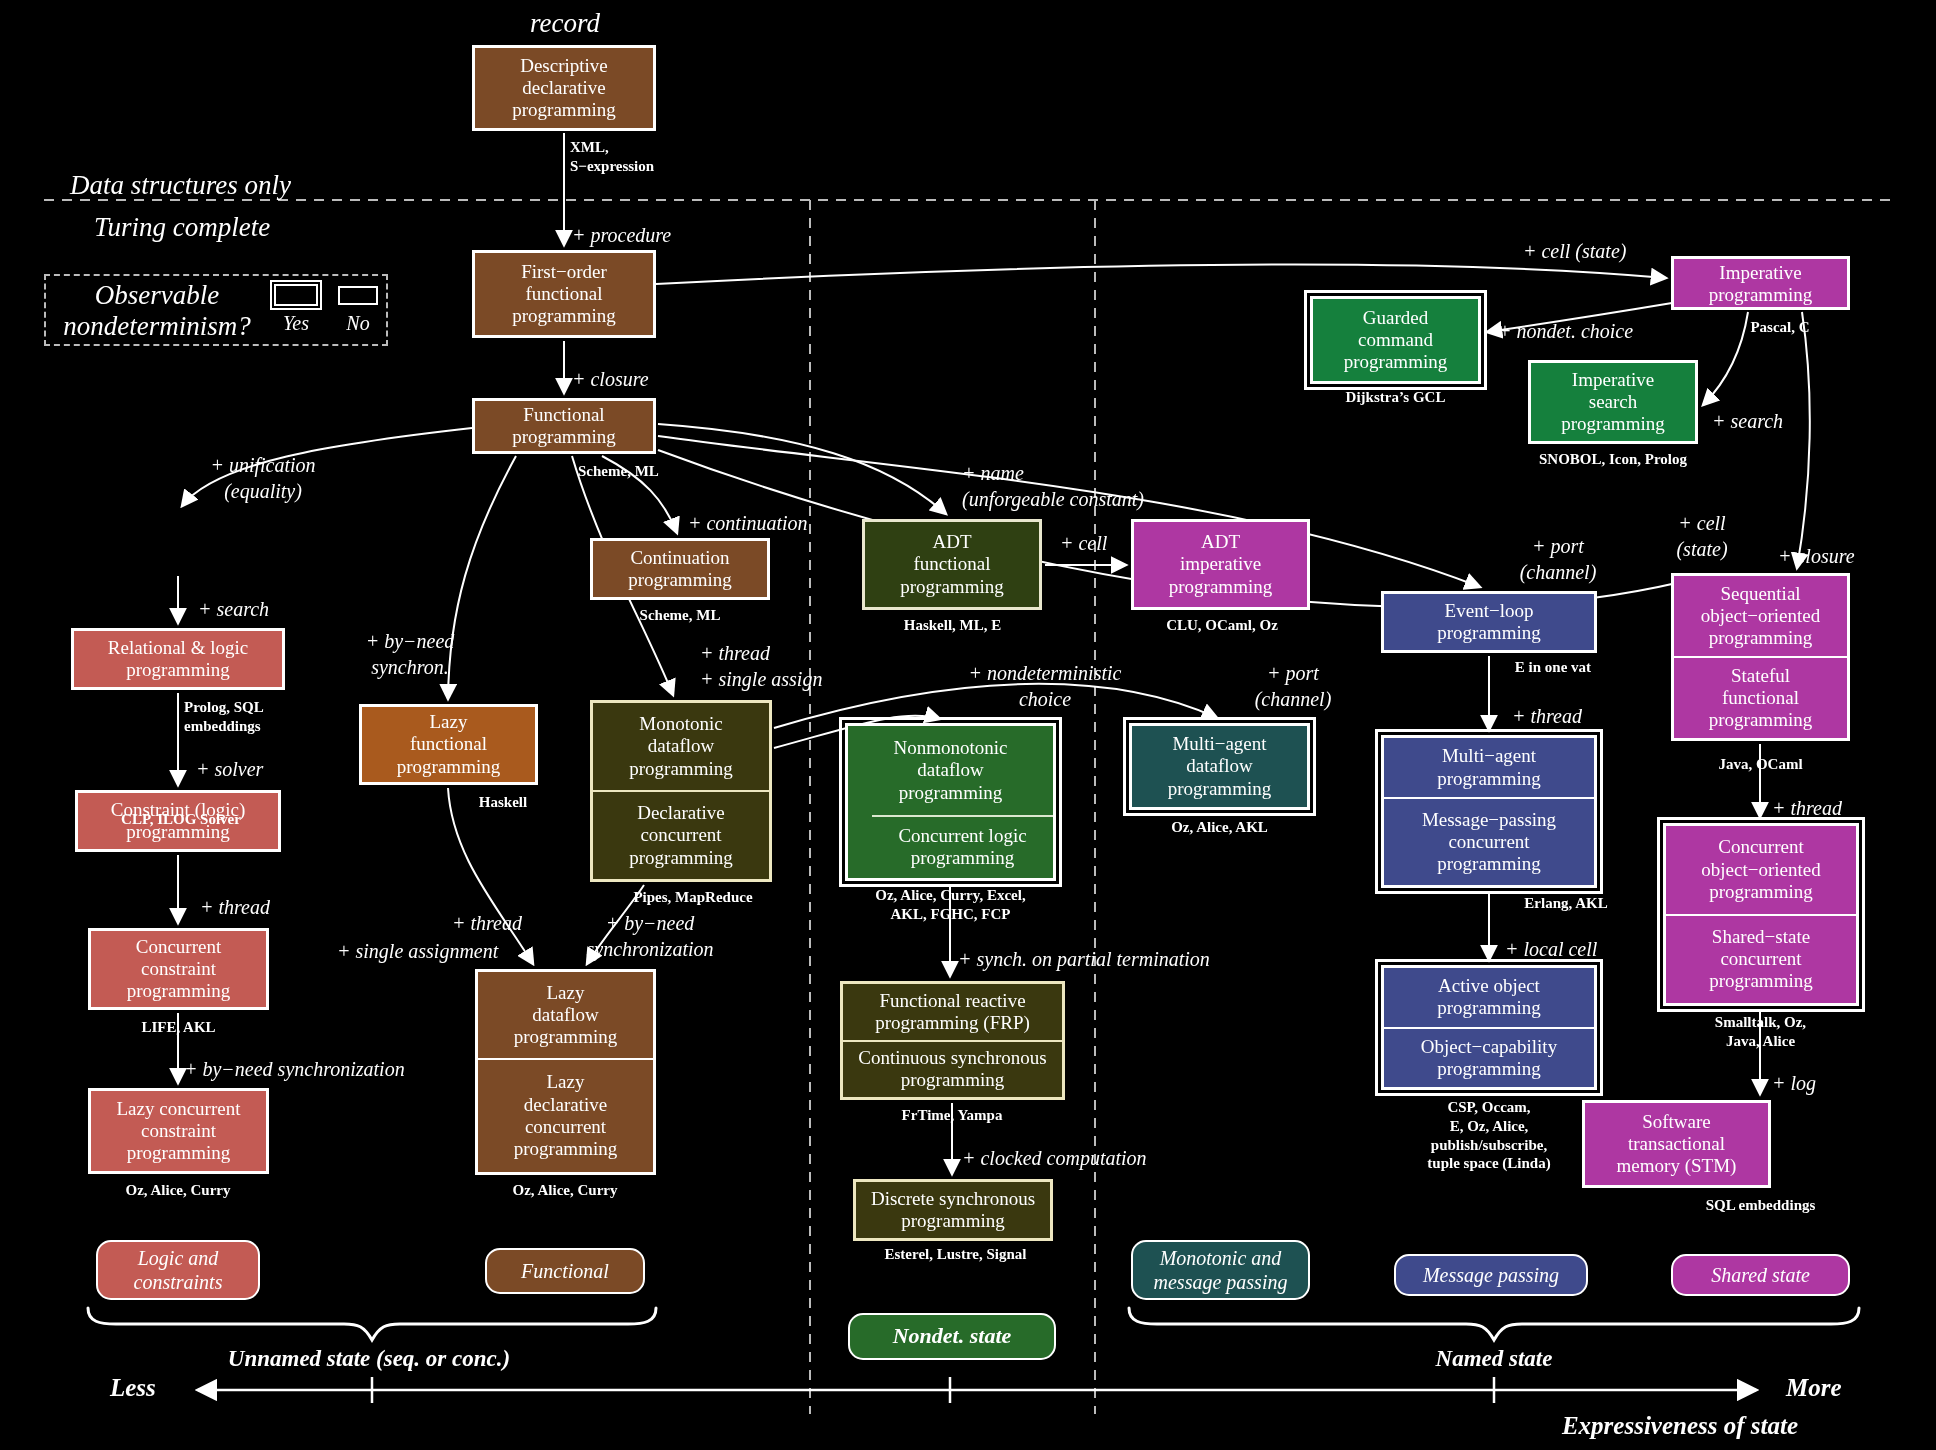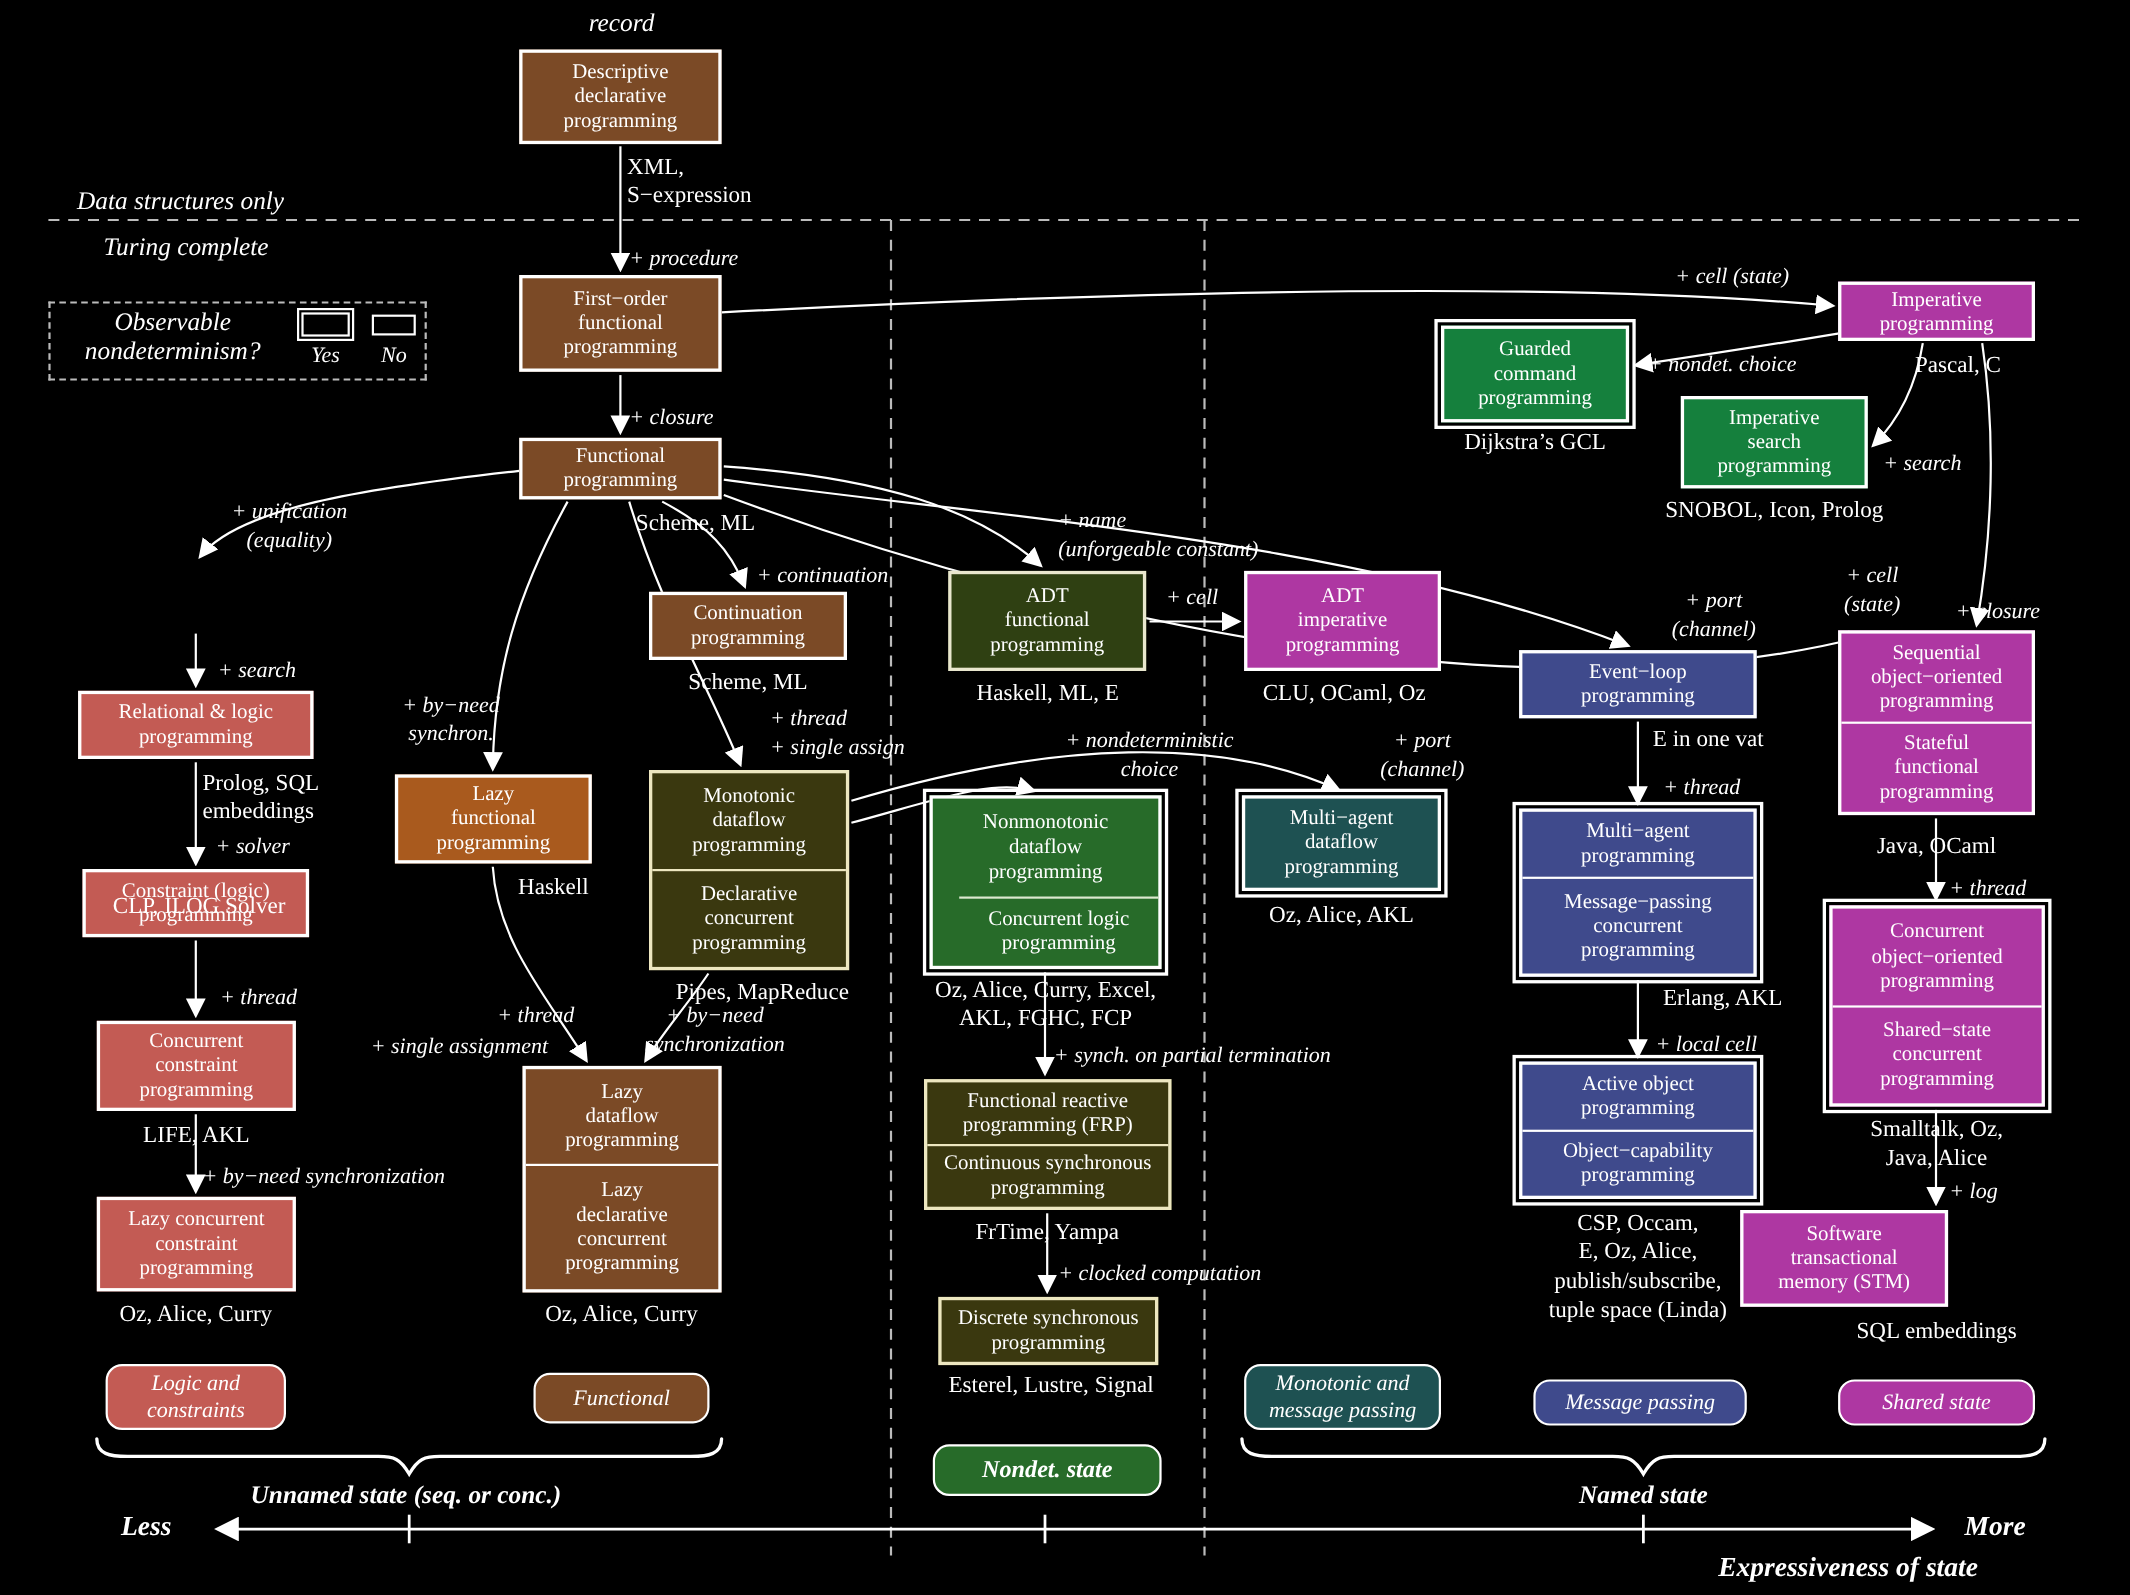--- a/index.html
+++ b/index.html
@@ -17,23 +17,23 @@
   .f-red { background:#C35B54; }
   .f-olive { background:#3A380F; border-color:#EDE7C0; }
   .f-olive .comp + .comp { border-top-color:#EDE7C0; }
   .f-adtgreen { background:#2F4012; border-color:#E9E7CE; }
   .f-green { background:#276B29; }
   .f-green .comp + .comp { border-top-color:#DCE8CF;margin-left:24px; }
   .f-teal { background:#1E5152; }
   .f-navy { background:#3F4A8C; }
   .f-purple { background:#15803d; }
   .f-magenta { background:#AE37A2; }
-  .caption { position:absolute; z-index:3; font-weight:400; font-size:21px; line-height:1.25; white-space:pre-line; color:#fff; }
+  .caption { position:absolute; z-index:3; font-weight:700; font-size:15px; line-height:1.25; white-space:pre-line; color:#fff; }
   .elabel { position:absolute; z-index:3; font-style:italic; font-size:20px; line-height:1.3; white-space:pre-line; color:#fff; }
-  .hlabel { position:absolute; z-index:3; font-style:italic; font-size:23px; white-space:pre-line; color:#fff; }
+  .hlabel { position:absolute; z-index:3; font-style:italic; font-size:27px; white-space:pre-line; color:#fff; }
   .pill { position:absolute; z-index:2; border:2.5px solid #fff; border-radius:15px; display:flex; align-items:center; justify-content:center;
           text-align:center; font-style:italic; font-size:20px; line-height:1.2; white-space:pre-line; color:#fff; }
   .center { text-align:center; }
   .right { text-align:right; }
   .bolditalic { position:absolute; z-index:3; font-weight:700; font-style:italic; font-size:23px; white-space:pre-line; color:#fff; }
   .axisword { position:absolute; z-index:3; font-weight:700; font-style:italic; font-size:25px; color:#fff;text-align:center; }
   .legendbox { position:absolute; z-index:2; border:2px dashed #BBB; }
   .minibox { position:absolute; z-index:3; border:2px solid #fff; background:#000; }
   .minibox.dblmini { outline:2px solid #fff; outline-offset:2px; }
 </style>

